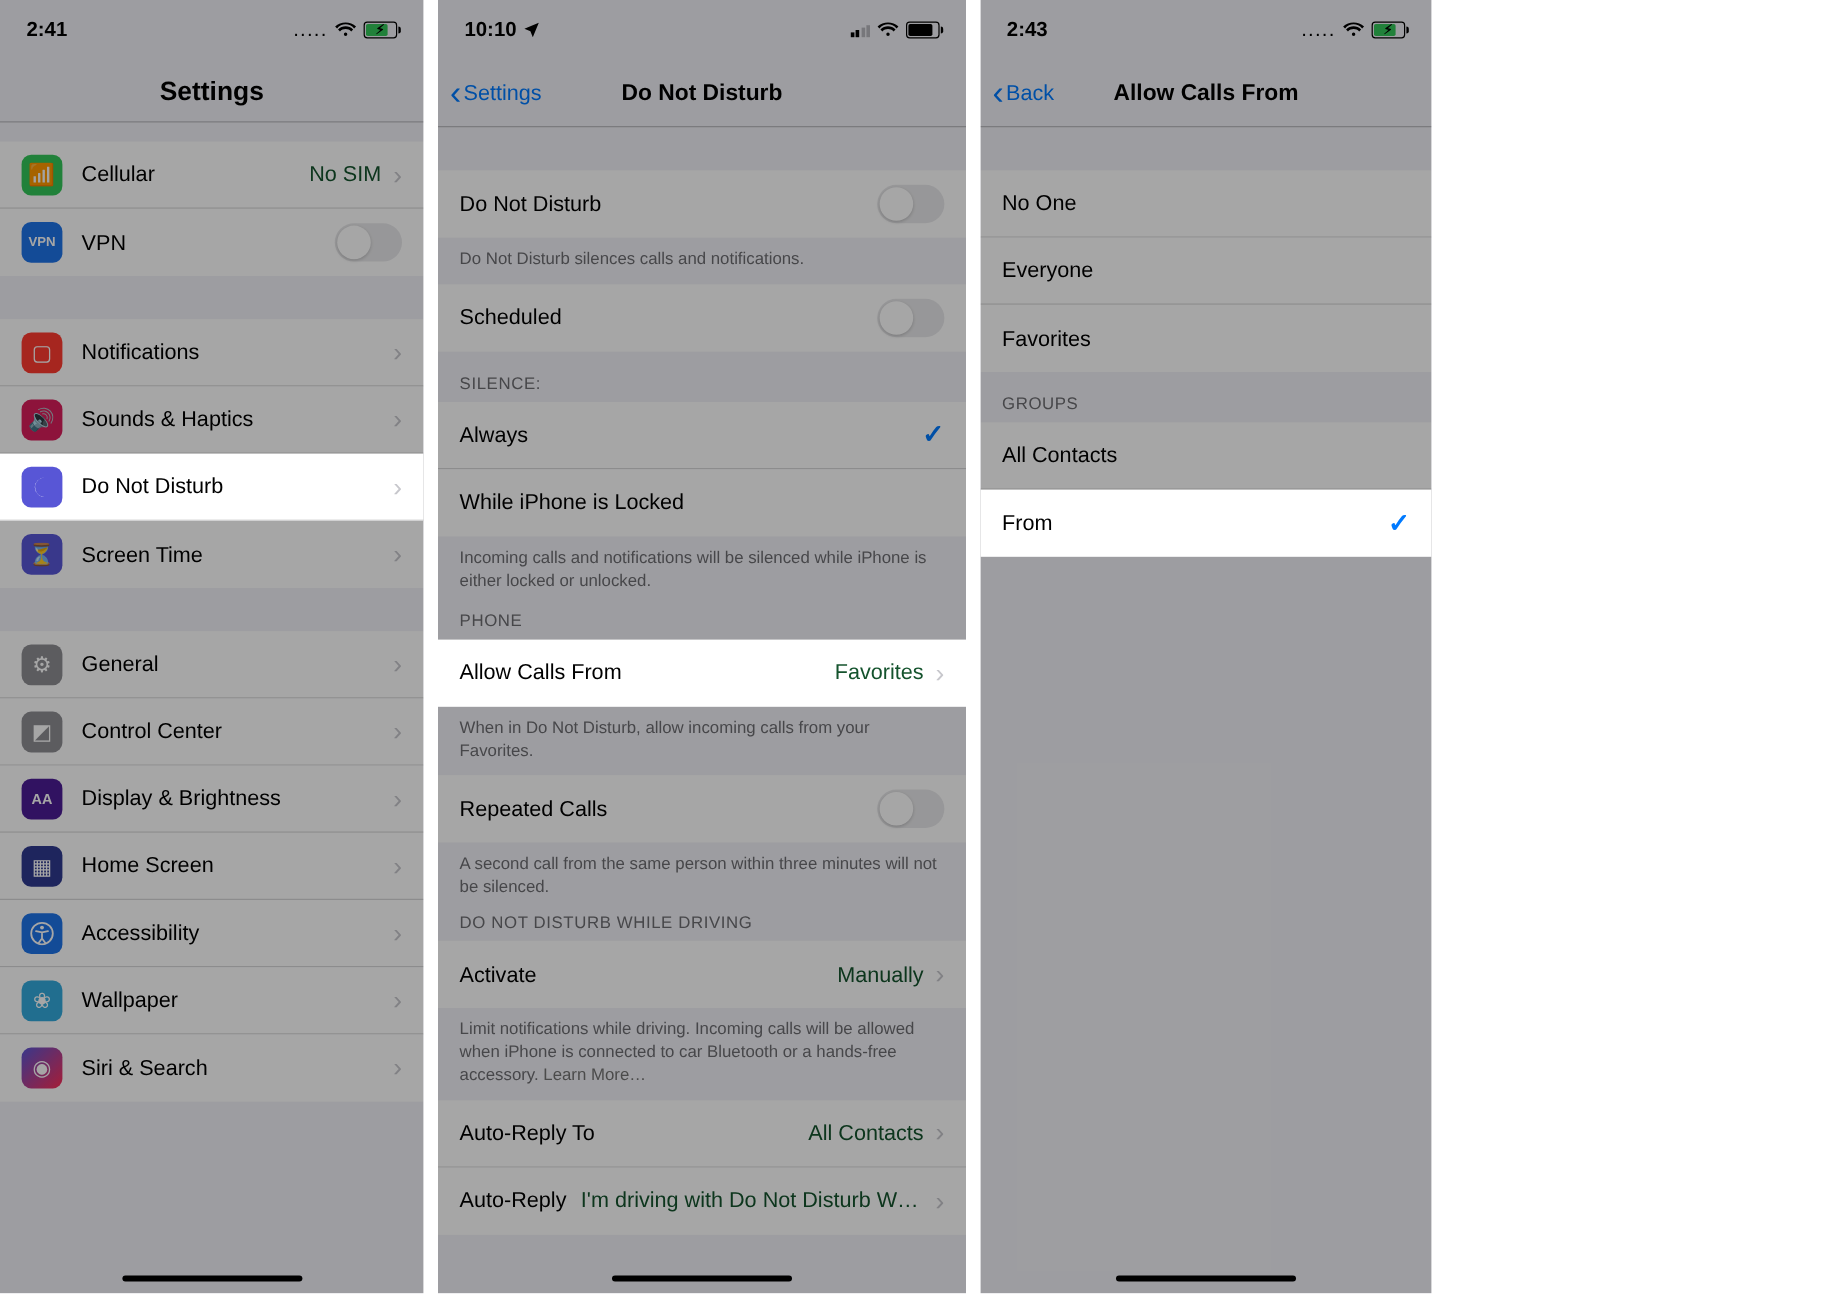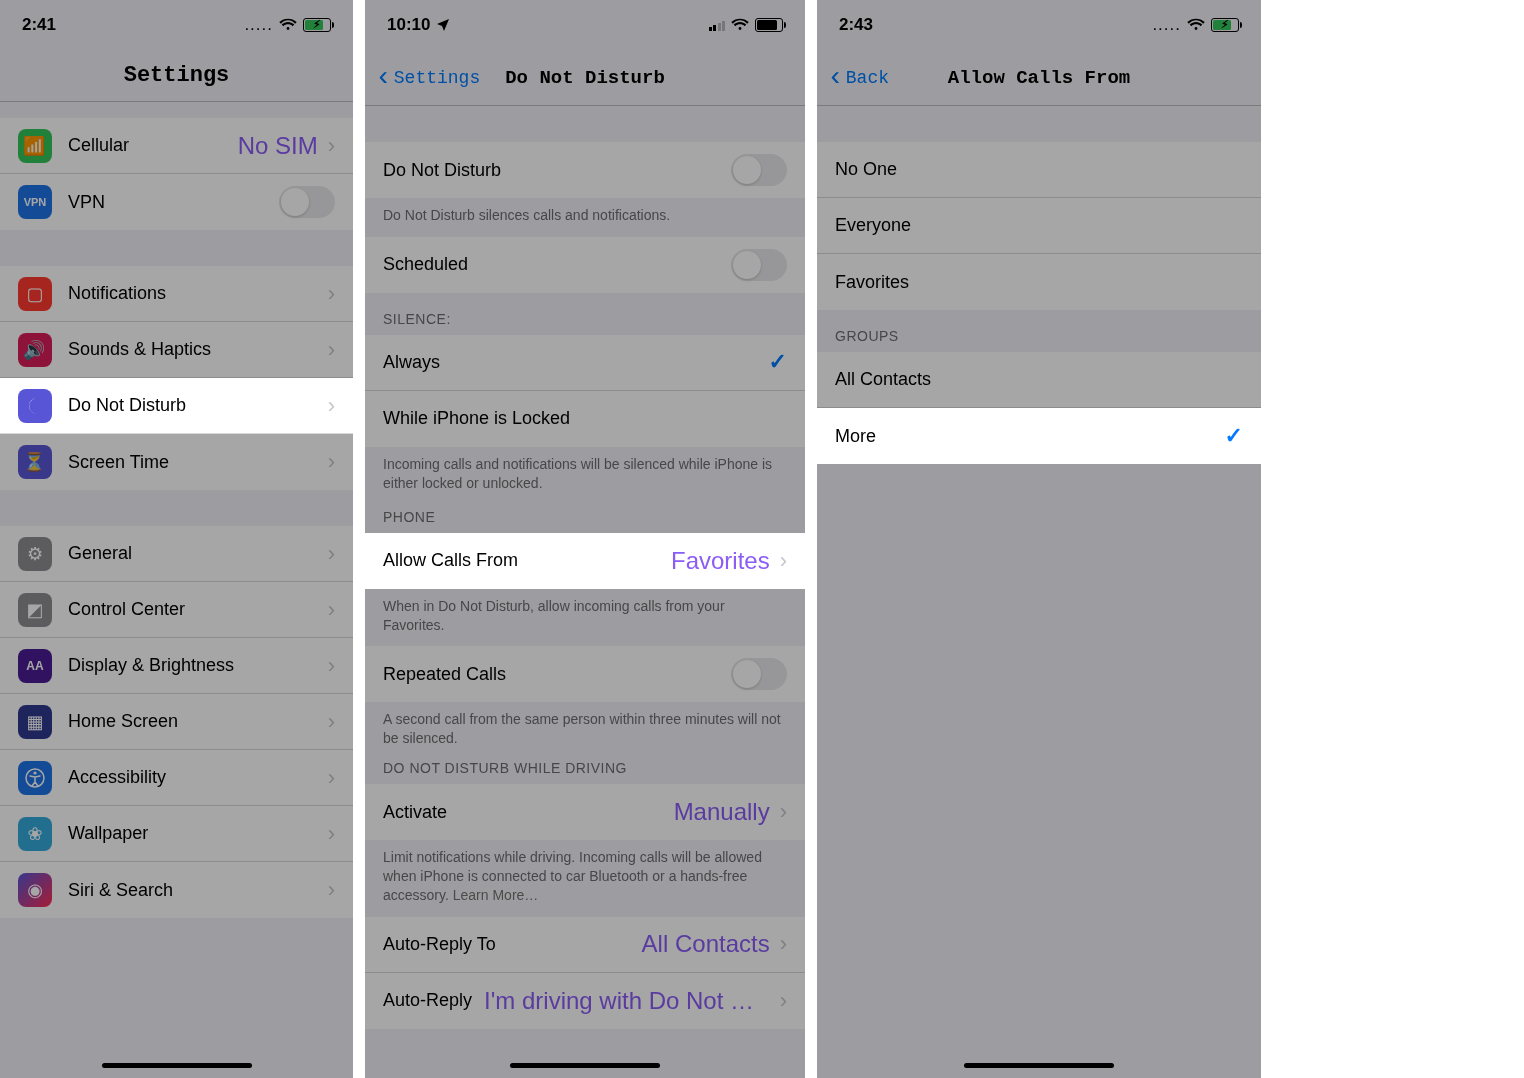--- a/index.html
+++ b/index.html
@@ -12,21 +12,21 @@
     overflow: hidden;
   }
   .phone {
     position: relative;
     height: 100%;
     background: #f2f2f7;
     overflow: hidden;
   }
   .phone.p1 { width: 353px; }
   .phone.p2 { width: 440px; }
-  .phone.p3 { width: 444px; }
+  .phone.p3 { width: 376px; }
   .gap { width: 12px; background: #ffffff; height:100%; }
 
   .dim-overlay {
     position: absolute;
     inset: 0;
     background: rgba(0,0,0,0.35);
     pointer-events: none;
     z-index: 50;
   }
 
@@ -66,21 +66,20 @@
   .loc-icon svg{ width:14px; height:14px; display:block;}
 
   
   .navbar {
     height: 56px;
     display: flex;
     align-items: center;
     position: relative;
     border-bottom: 0.5px solid rgba(60,60,67,0.29);
     padding: 0 10px;
-    font-family: Liberation Mono, monospace;
   }
   .navbar.tall{ height:52px;}
   .nav-title {
     position:absolute; left:0; right:0; text-align:center;
     font-size: 19px; font-weight: 600; color:#000;
   }
   .nav-title.big { font-size: 22px; font-weight:700; }
   .nav-back {
     display: flex; align-items: center; color: #007aff; font-size: 18px; z-index:2;
   }
@@ -105,21 +104,21 @@
     display: flex;
     align-items: center;
     border-bottom: 0.5px solid rgba(60,60,67,0.2);
     position: relative;
     font-size: 18px;
     color: #000;
   }
   .row:first-of-type { border-top: 0.5px solid rgba(60,60,67,0.2); }
   .row.noline { border-bottom: none; }
   .row .label { flex: 1; }
-  .row .detail { color: #8b5cf6; font-size: 24px; margin-right:4px;}
+  .row .detail { color: #14532d; font-size: 18px; margin-right:4px;}
   .row .chevron { color: #c7c7cc; font-size: 22px; font-weight:300; margin-left:6px;}
   .row .check { color: #007aff; font-size: 22px; font-weight:600;}
   .row .icon {
     width: 34px; height: 34px; border-radius: 8px; margin-right: 16px;
     display: flex; align-items: center; justify-content: center;
     color: #fff; font-size: 18px; flex-shrink:0;
   }
   .toggle {
     width: 56px; height: 32px; border-radius: 16px; background: #e9e9eb;
     position: relative;
@@ -404,19 +403,19 @@
     </div>
     <div class="row noline">
       <span class="label">Favorites</span>
     </div>
 
     <div class="section-header">GROUPS</div>
     <div class="row">
       <span class="label">All Contacts</span>
     </div>
     <div class="row noline highlight">
-      <span class="label">More</span>
+      <span class="label">From</span>
       <span class="check">✓</span>
     </div>
   </div>
 
   <div class="home-ind"></div>
 </div>
 
 </body></html>

